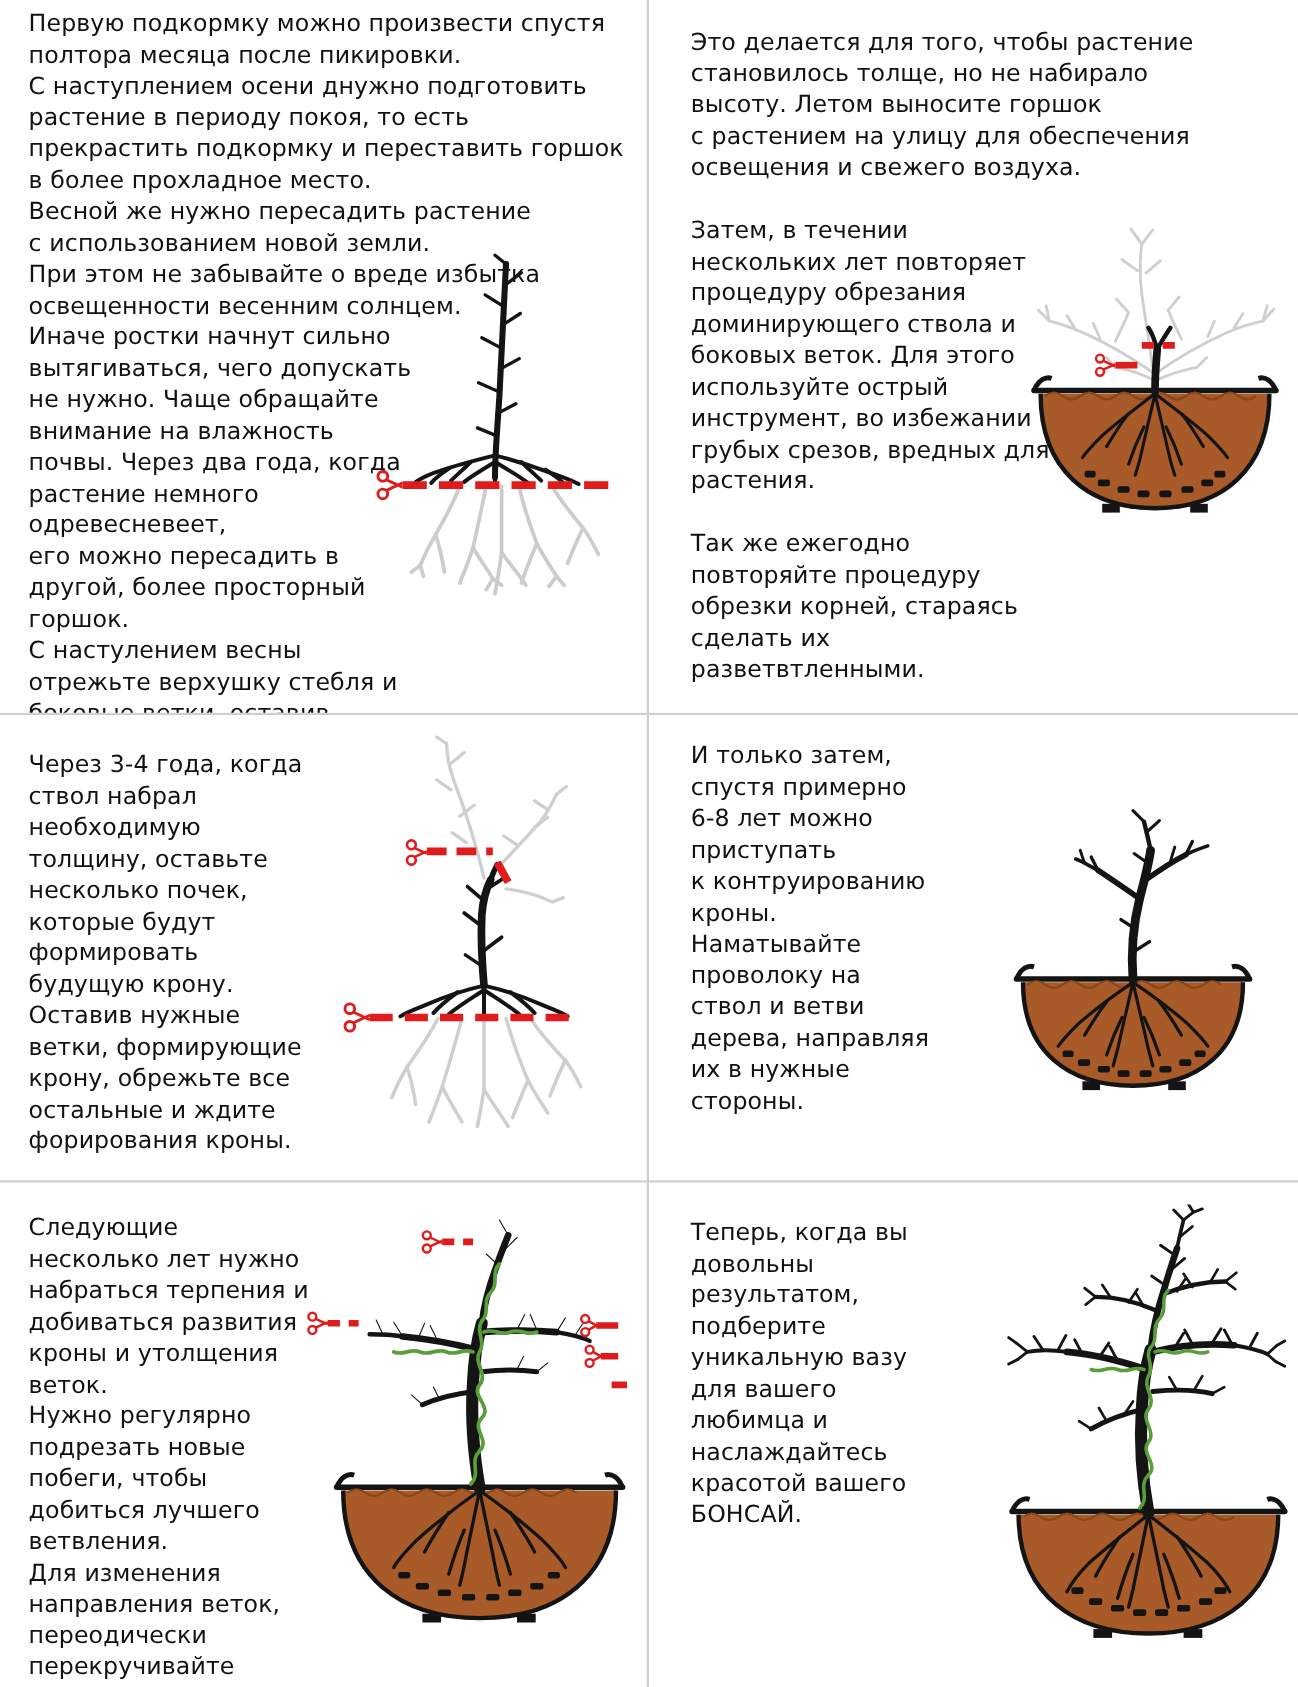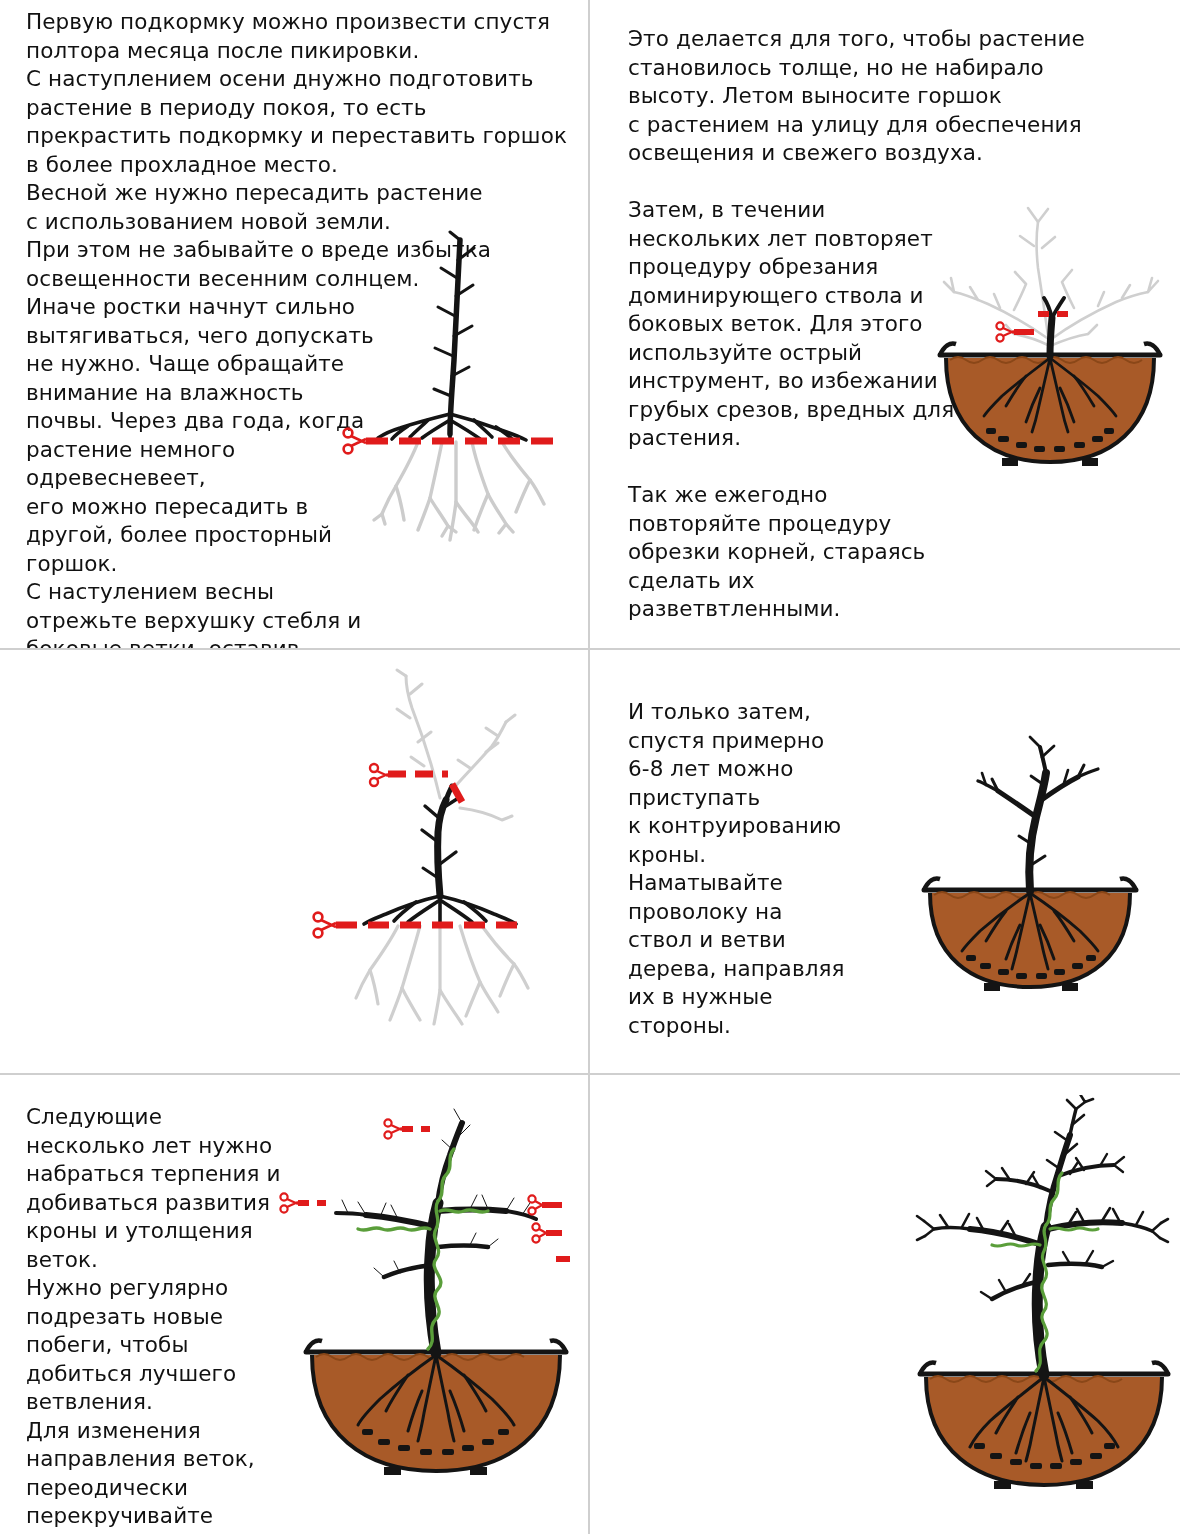--- a/index.html
+++ b/index.html
@@ -227,20 +227,33 @@
           <g stroke="#e01b1b" stroke-width="2.2" fill="none">
             <circle cx="70" cy="136" r="3.6"></circle>
             <circle cx="70" cy="148" r="3.6"></circle>
             <path d="M73 138 L84 143 M73 146 L84 141"></path>
           </g>
         </svg>
       </div>
     </div>
 
     <div class="cell row2 col-left">
+      <div class="text" style="left:26px; top:32px; width:300px;">Через 3-4 года, когда
+ствол набрал
+необходимую
+толщину, оставьте
+несколько почек,
+которые будут
+формировать
+будущую крону.
+Оставив нужные
+ветки, формирующие
+крону, обрежьте все
+остальные и ждите
+форирования кроны.</div>
 
       <div class="art" style="left:300px; top:18px;">
         <svg width="280" height="380" viewBox="0 0 280 380" xmlns="http://www.w3.org/2000/svg">
 
           <g stroke="#cfcfcf" stroke-width="3" fill="none" stroke-linecap="round">
             <path d="M140 130 C132 96 122 66 112 40 C108 28 106 18 106 8"></path>
             <path d="M106 8 l-9 -6 M110 26 l12 -10 M110 50 l-13 -9 M118 74 l13 -10 M124 98 l-13 -9"></path>
             <path d="M152 122 C166 106 180 92 192 78 C198 70 202 62 206 54"></path>
             <path d="M206 54 l9 -7 M198 68 l-12 -8 M186 84 l12 -9 M170 100 l-12 -8"></path>
             <path d="M160 140 C176 142 190 146 202 152 M202 152 l10 -4"></path>
@@ -295,21 +308,21 @@
           <g stroke="#e01b1b" stroke-width="2.6" fill="none">
             <circle cx="18" cy="249" r="4.4"></circle>
             <circle cx="18" cy="265" r="4.4"></circle>
             <path d="M21 252 L36 259 M21 262 L36 255"></path>
           </g>
         </svg>
       </div>
     </div>
 
     <div class="cell row2">
-      <div class="text" style="left:38px; top:48px; width:290px;">И только затем,
+      <div class="text" style="left:38px; top:24px; width:290px;">И только затем,
 спустя примерно
 6-8 лет можно
 приступать
 к контруированию
 кроны.
 Наматывайте
 проволоку на
 ствол и ветви
 дерева, направляя
 их в нужные
@@ -469,20 +482,30 @@
             <path d="M265 114 L274 119 M265 122 L274 117"></path>
             <circle cx="266" cy="140" r="3.6"></circle>
             <circle cx="266" cy="152" r="3.6"></circle>
             <path d="M269 142 L278 147 M269 150 L278 145"></path>
           </g>
         </svg>
       </div>
     </div>
 
     <div class="cell">
+      <div class="text" style="left:38px; top:32px; width:270px;">Теперь, когда вы
+довольны
+результатом,
+подберите
+уникальную вазу
+для вашего
+любимца и
+наслаждайтесь
+красотой вашего
+БОНСАЙ.</div>
 
       <div class="art" style="left:290px; top:20px;">
         <svg width="300" height="420" viewBox="0 0 300 420" xmlns="http://www.w3.org/2000/svg">
 
           <g>
             <path d="M46 282 C46 356 98 390 164 390 C230 390 282 356 282 282 Z" fill="#a85a28"></path>
             <path d="M46 282 C46 356 98 390 164 390 C230 390 282 356 282 282" fill="none" stroke="#141414" stroke-width="4"></path>
             <path d="M40 279 L288 279" stroke="#141414" stroke-width="5" stroke-linecap="round"></path>
             <path d="M40 279 C44 270 50 266 56 268" fill="none" stroke="#141414" stroke-width="4.5"></path>
             <path d="M288 279 C284 270 278 266 272 268" fill="none" stroke="#141414" stroke-width="4.5"></path>

